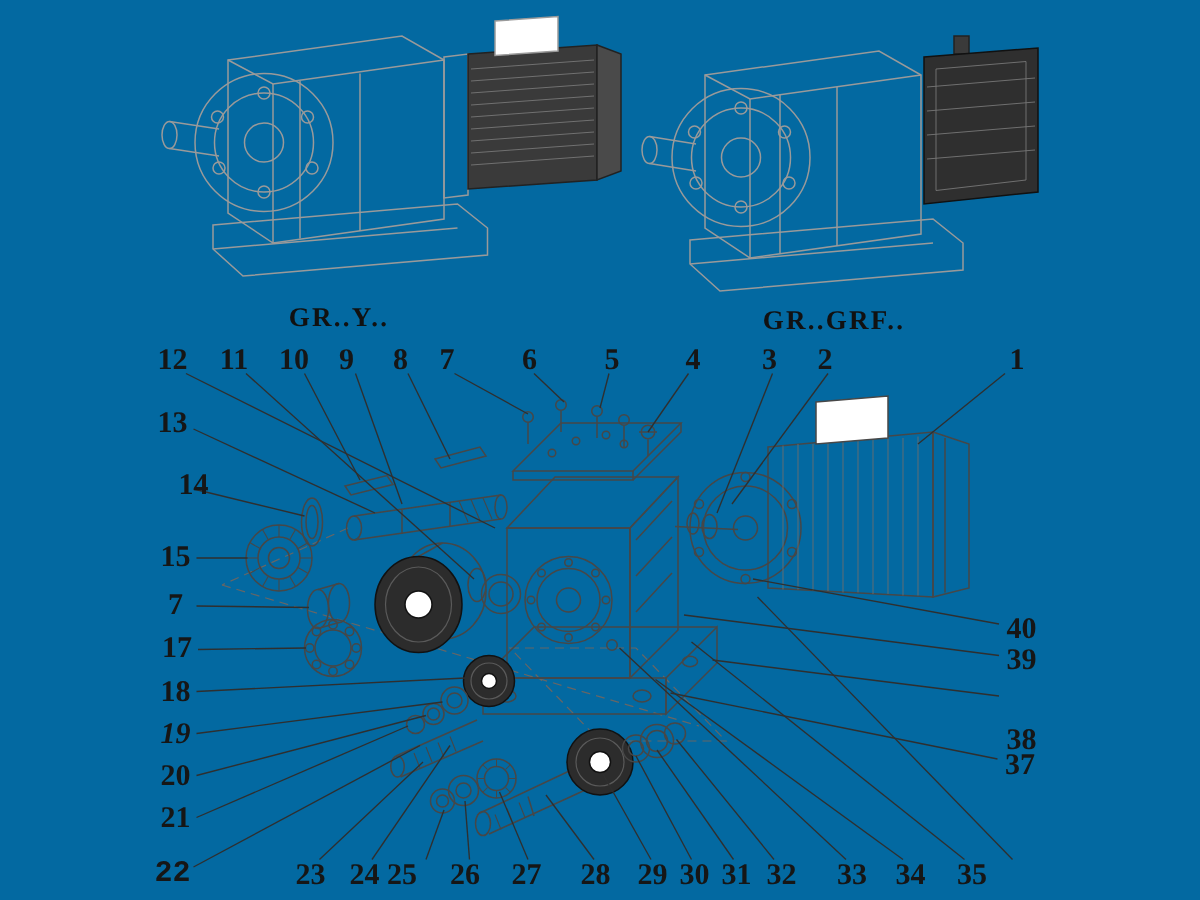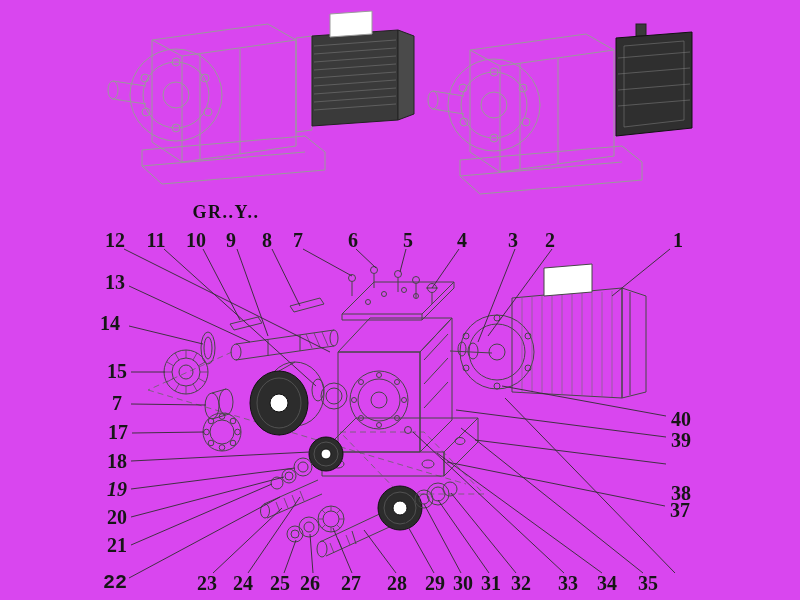--- a/index.html
+++ b/index.html
@@ -1,16 +1,16 @@
 <!DOCTYPE html>
 <html><head>
 <meta charset="utf-8">
 <style>
   html,body{margin:0;padding:0;background:#ffffff;}
-  .canvas{position:relative;width:800px;height:600px;background:#d946ef;overflow:hidden;
+  .canvas{position:relative;width:800px;height:600px;background:#0369a1;overflow:hidden;
           font-family:"Liberation Serif",serif;}
   .canvas svg{position:absolute;left:0;top:0;}
   .title{position:absolute;transform:translate(-50%,-50%);font-weight:bold;font-size:18px;
          letter-spacing:1.5px;color:#111;white-space:nowrap;}
   .callout{position:absolute;transform:translate(-50%,-50%);font-weight:bold;font-size:20px;
            color:#161616;line-height:1;}
 </style>
 </head>
 <body>
 
@@ -365,47 +365,48 @@
         <line x1="643" y1="573" x2="461" y2="428"></line>
         <line x1="675" y1="573" x2="505" y2="398"></line>
         <line x1="665" y1="506" x2="447" y2="462"></line>
         <line x1="666" y1="464" x2="475" y2="440"></line>
         <line x1="666" y1="437" x2="456" y2="410"></line>
         <line x1="666" y1="416" x2="502" y2="386"></line>
       </g>
 </svg>
 
 <div class="title" style="left:226px;top:212px">GR..Y..</div>
+<div class="title" style="left:556px;top:214px">GR..GRF..</div>
 
 <div id="callout-layer">
       <div class="callout" style="left: 678px; top: 240px;">1</div>
       <div class="callout" style="left: 550px; top: 240px;">2</div>
       <div class="callout" style="left: 513px; top: 240px;">3</div>
       <div class="callout" style="left: 462px; top: 240px;">4</div>
       <div class="callout" style="left: 408px; top: 240px;">5</div>
       <div class="callout" style="left: 353px; top: 240px;">6</div>
       <div class="callout" style="left: 298px; top: 240px;">7</div>
       <div class="callout" style="left: 267px; top: 240px;">8</div>
       <div class="callout" style="left: 231px; top: 240px;">9</div>
       <div class="callout" style="left: 196px; top: 240px;">10</div>
       <div class="callout" style="left: 156px; top: 240px;">11</div>
       <div class="callout" style="left: 115px; top: 240px;">12</div>
       <div class="callout" style="left: 115px; top: 282px;">13</div>
-      <div class="callout" style="left: 110px; top: 323px;">14</div>
+      <div class="callout" style="left: 129px; top: 323px;">14</div>
       <div class="callout" style="left: 117px; top: 371px;">15</div>
       <div class="callout" style="left: 117px; top: 403px;">7</div>
       <div class="callout" style="left: 118px; top: 432px;">17</div>
       <div class="callout" style="left: 117px; top: 461px;">18</div>
       <div class="callout" style="left: 117px; top: 489px; font-style: italic;">19</div>
       <div class="callout" style="left: 117px; top: 517px;">20</div>
       <div class="callout" style="left: 117px; top: 545px;">21</div>
       <div class="callout" style="left: 115px; top: 583px; font-family: Liberation Mono, monospace;">22</div>
       <div class="callout" style="left: 207px; top: 583px;">23</div>
       <div class="callout" style="left: 243px; top: 583px;">24</div>
-      <div class="callout" style="left: 280px; top: 583px;">25</div>
+      <div class="callout" style="left: 268px; top: 583px;">25</div>
       <div class="callout" style="left: 310px; top: 583px;">26</div>
       <div class="callout" style="left: 351px; top: 583px;">27</div>
       <div class="callout" style="left: 397px; top: 583px;">28</div>
       <div class="callout" style="left: 435px; top: 583px;">29</div>
       <div class="callout" style="left: 463px; top: 583px;">30</div>
       <div class="callout" style="left: 491px; top: 583px;">31</div>
       <div class="callout" style="left: 521px; top: 583px;">32</div>
       <div class="callout" style="left: 568px; top: 583px;">33</div>
       <div class="callout" style="left: 607px; top: 583px;">34</div>
       <div class="callout" style="left: 648px; top: 583px;">35</div>

